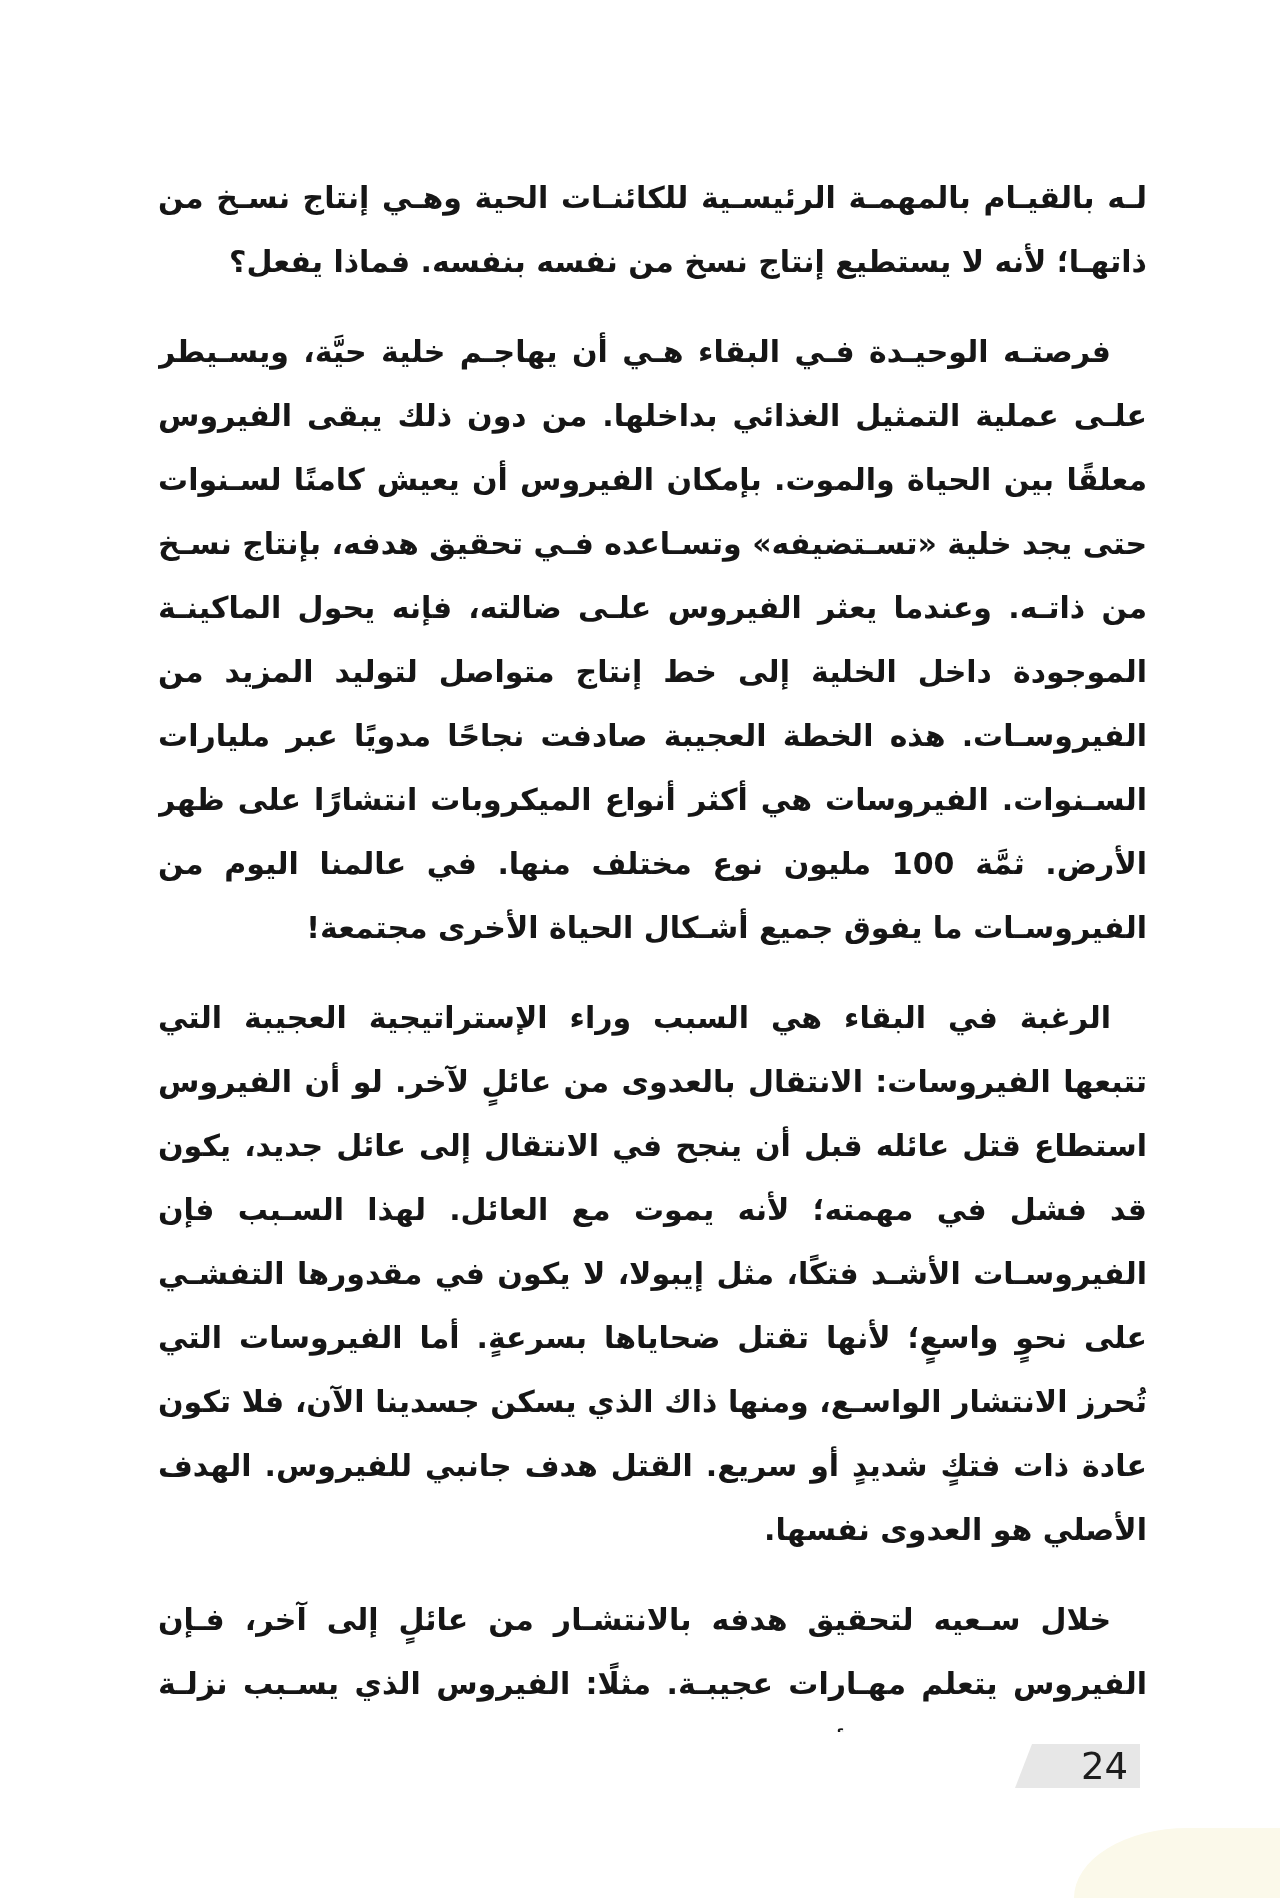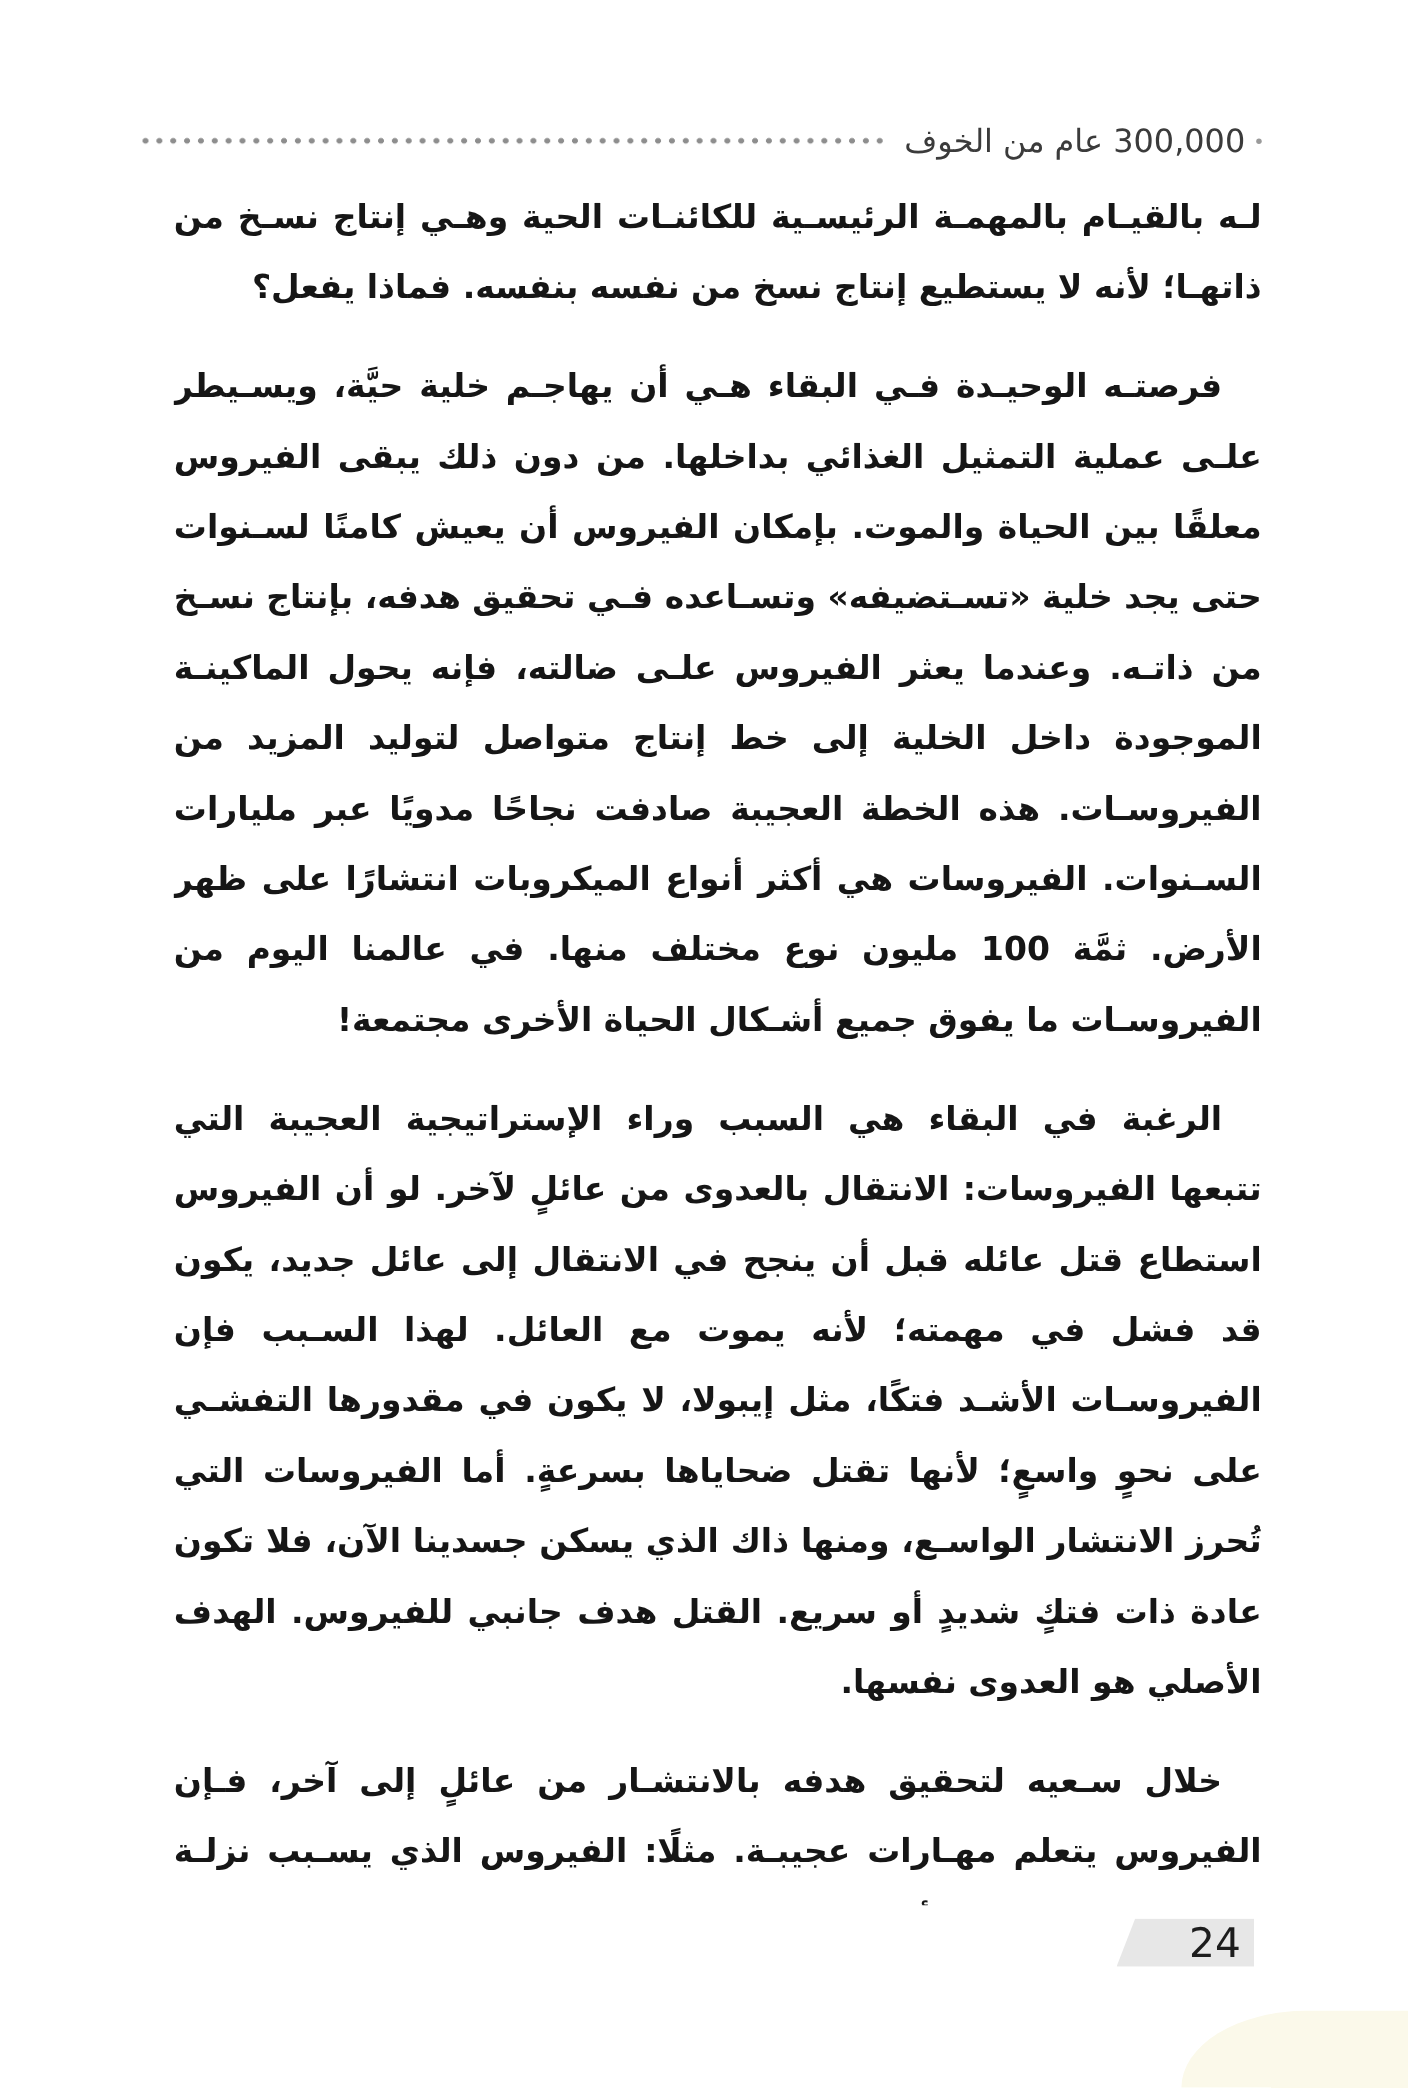--- a/index.html
+++ b/index.html
@@ -91,25 +91,20 @@
     width:206px;height:70px;
     background:#fbf9ea;
     border-top-left-radius:130px 80px;
   }
 </style>
 </head>
 <body>
 
 <div class="page">
 
-  <div class="running-header">
-    <span class="right-dot"></span>
-    <span class="header-title">300,000 عام من الخوف</span>
-    <div class="dots-leader"></div>
-  </div>
 
   <div class="body-text">
     <p class="no-indent">لـه بالقيـام بالمهمـة الرئيسـية للكائنـات الحية وهـي إنتاج نسـخ من ذاتهـا؛ لأنه لا يستطيع إنتاج نسخ من نفسه بنفسه. فماذا يفعل؟</p>
     <p>فرصتـه الوحيـدة فـي البقاء هـي أن يهاجـم خلية حيَّة، ويسـيطر علـى عملية التمثيل الغذائي بداخلها. من دون ذلك يبقى الفيروس معلقًا بين الحياة والموت. بإمكان الفيروس أن يعيش كامنًا لسـنوات حتى يجد خلية «تسـتضيفه» وتسـاعده فـي تحقيق هدفه، بإنتاج نسـخ من ذاتـه. وعندما يعثر الفيروس علـى ضالته، فإنه يحول الماكينـة الموجودة داخل الخلية إلى خط إنتاج متواصل لتوليد المزيد من الفيروسـات. هذه الخطة العجيبة صادفت نجاحًا مدويًا عبر مليارات السـنوات. الفيروسات هي أكثر أنواع الميكروبات انتشارًا على ظهر الأرض. ثمَّة 100 مليون نوع مختلف منها. في عالمنا اليوم من الفيروسـات ما يفوق جميع أشـكال الحياة الأخرى مجتمعة!</p>
     <p>الرغبة في البقاء هي السبب وراء الإستراتيجية العجيبة التي تتبعها الفيروسات: الانتقال بالعدوى من عائلٍ لآخر. لو أن الفيروس استطاع قتل عائله قبل أن ينجح في الانتقال إلى عائل جديد، يكون قد فشل في مهمته؛ لأنه يموت مع العائل. لهذا السـبب فإن الفيروسـات الأشـد فتكًا، مثل إيبولا، لا يكون في مقدورها التفشـي على نحوٍ واسعٍ؛ لأنها تقتل ضحاياها بسرعةٍ. أما الفيروسات التي تُحرز الانتشار الواسـع، ومنها ذاك الذي يسكن جسدينا الآن، فلا تكون عادة ذات فتكٍ شديدٍ أو سريع. القتل هدف جانبي للفيروس. الهدف الأصلي هو العدوى نفسها.</p>
     <p>خلال سـعيه لتحقيق هدفه بالانتشـار من عائلٍ إلى آخر، فـإن الفيروس يتعلم مهـارات عجيبـة. مثلًا: الفيروس الذي يسـبب نزلـة البرد (وهناك مائـة ألف نوع مختلـف منه!) والذي يسـاعدكِ فـي تحقيق هدفـكِ أنتِ بالغياب من المدرسـة، يمـارس خدعة معروفـة. يدلف هـذا الفيروس إلـى البطانة الداخليـة للتجاويف</p>
   </div>
 
   <div class="corner-decoration"></div>
 

